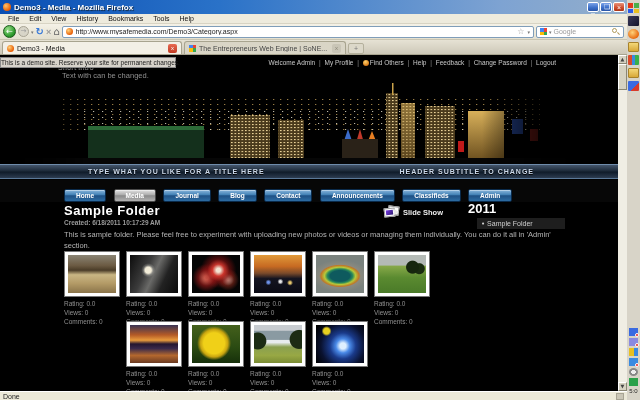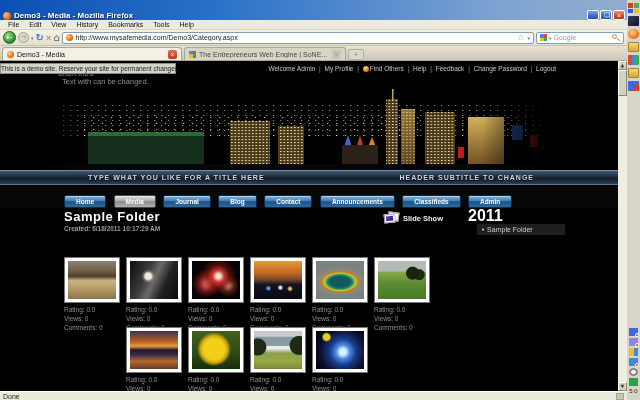--- a/index.html
+++ b/index.html
@@ -3,21 +3,21 @@
 <meta charset="utf-8">
 <style>
   * { margin:0; padding:0; box-sizing:border-box; }
   html,body { width:640px; height:400px; overflow:hidden; }
   body { font-family:"Liberation Sans", sans-serif; background:#d8d4c8; position:relative; }
   .glyph { font-family:"DejaVu Sans", sans-serif; }
 
   
   .browser { position:absolute; left:0; top:0; width:627px; height:400px; display:flex; flex-direction:column; background:#ece9d8; }
 
-  .titlebar { height:20px; background:linear-gradient(90deg,#0a4fb4 0%,#2a72c8 35%,#7ea3d2 80%,#93aecb 100%); display:flex; align-items:flex-end; padding:0 2px; flex:0 0 auto; }
+  .titlebar { height:14px; background:linear-gradient(90deg,#0a4fb4 0%,#2a72c8 35%,#7ea3d2 80%,#93aecb 100%); display:flex; align-items:center; padding:0 2px; flex:0 0 auto; }
   .titlebar .fav { width:8px; height:8px; border-radius:50%; background:radial-gradient(circle at 35% 35%,#ffc26a,#e85d04 70%); margin:0 3px 0 1px; }
   .titlebar .ttext { color:#fff; font-size:8px; font-weight:bold; text-shadow:1px 1px 1px #123; flex:1; white-space:nowrap; overflow:hidden; }
   .winbtn { width:12px; height:10px; border-radius:2px; margin-left:1px; border:1px solid #fff; background:linear-gradient(180deg,#7aa2e8,#3a6ec8 60%,#2a55a8); position:relative; }
   .winbtn.close { background:linear-gradient(180deg,#e8927a,#cf4a2a 60%,#a83518); }
   .winbtn span { position:absolute; color:#fff; font-size:7px; line-height:7px; left:3px; top:1px; }
   .winbtn.min span { top:3px; }
 
   .menubar { height:10px; background:#eeebdd; display:flex; align-items:center; padding-left:3px; border-bottom:1px solid #d8d4c4; flex:0 0 auto; }
   .menubar span { font-size:7px; color:#111; padding:0 5px; }
 
@@ -83,21 +83,21 @@
 
   .ptitle { position:absolute; left:64px; top:148px; font-size:13px; font-weight:bold; color:#fff; letter-spacing:.5px; }
   .pcreated { position:absolute; left:64px; top:164px; font-size:6.5px; font-weight:bold; color:#9a9a9a; }
   .slideshow { position:absolute; left:384px; top:151px; display:flex; align-items:center; gap:3px; }
   .ssicon { position:relative; width:16px; height:12px; }
   .ssicon .b1 { position:absolute; left:4px; top:0; width:11px; height:9px; background:#fff; transform:rotate(8deg); border:1px solid #999; }
   .ssicon .b2 { position:absolute; left:0; top:2px; width:11px; height:9px; background:#fff; border:1px solid #999; transform:rotate(-6deg); }
   .ssicon .b2 i { position:absolute; left:1px; top:1px; right:1px; bottom:1px; background:linear-gradient(135deg,#7a3ae8,#2a1a6a); display:block; }
   .ssicon .arrow { position:absolute; left:10px; top:3px; width:0; height:0; border-left:5px solid #e8e8e8; border-top:3px solid transparent; border-bottom:3px solid transparent; }
   .sslabel { font-size:7.5px; font-weight:bold; color:#eee; }
-  .year { position:absolute; left:468px; top:146px; font-size:16px; font-weight:bold; color:#fff; }
+  .year { position:absolute; left:468px; top:146px; font-size:13px; font-weight:bold; color:#fff; }
   .archiveitem { position:absolute; left:477px; top:163px; width:88px; height:11px; background:#1e1e1e; font-size:7px; color:#cfcfcf; line-height:11px; padding-left:4px; }
   .pdesc { position:absolute; left:64px; top:174px; width:508px; font-size:7.5px; color:#b4b4b4; line-height:1.5; }
 
   .grow { position:absolute; display:flex; gap:6px; }
   .row1 { left:64px; top:196px; }
   .row2 { left:126px; top:266px; }
   .cell { width:56px; }
   .frame { width:56px; height:46px; background:#fff; border:1px solid #777; padding:3px; box-shadow:0 0 2px #000; }
   .ph { width:100%; height:100%; }
   .meta { margin-top:3px; font-size:6.5px; color:#8f8f8f; line-height:1.35; }
@@ -313,20 +313,21 @@
           </span>
         <span class="sslabel">Slide Show</span>
       </div>
 
       <div class="year">2011</div>
       <div class="archiveitem">
         <span class="glyph">•</span>
         <span>Sample Folder</span>
       </div>
 
+      <div class="pdesc">This is sample folder. Please feel free to experiment with uploading new photos or videos or managing them individually. You can do it all in 'Admin' section.</div>
 
       <div class="grow row1">
         <div class="cell">
           <div class="frame">
               <div class="ph ph-dunes"></div>
             </div>
           <div class="meta">
               <div>Rating: 0.0</div>
               <div>Views: 0</div>
               <div>Comments: 0</div>

